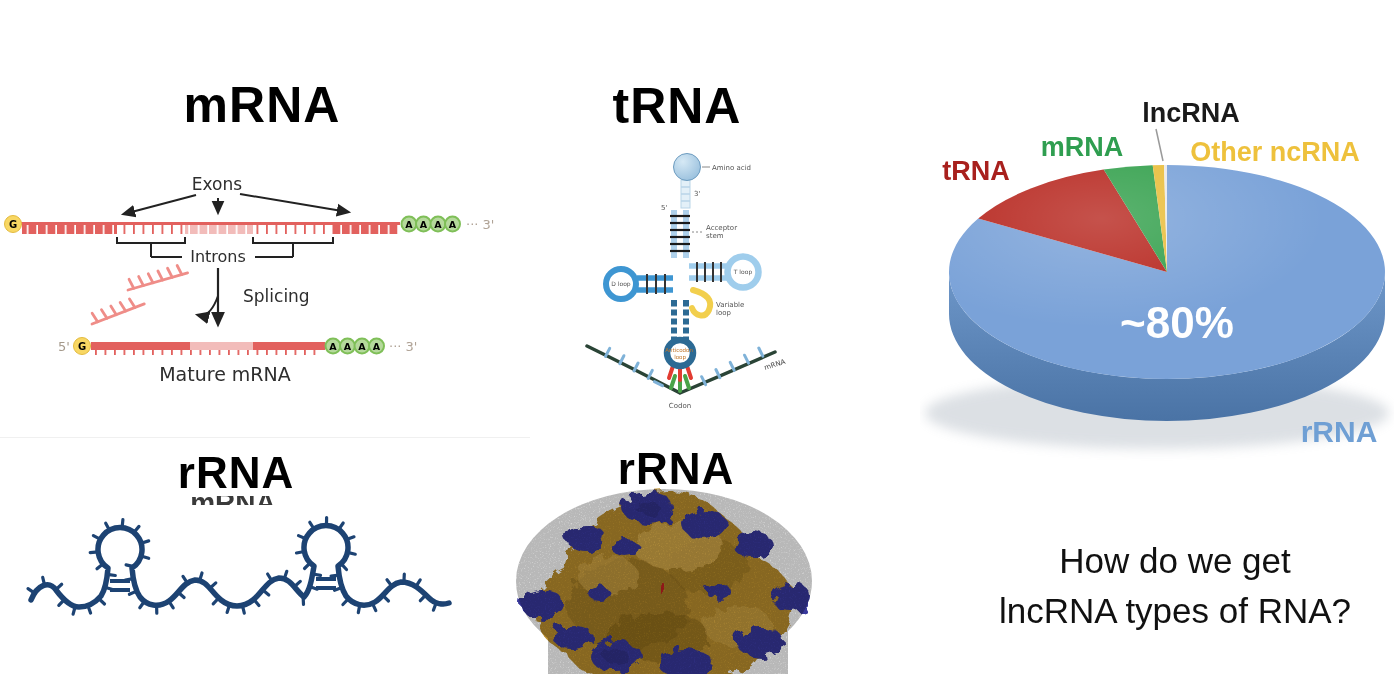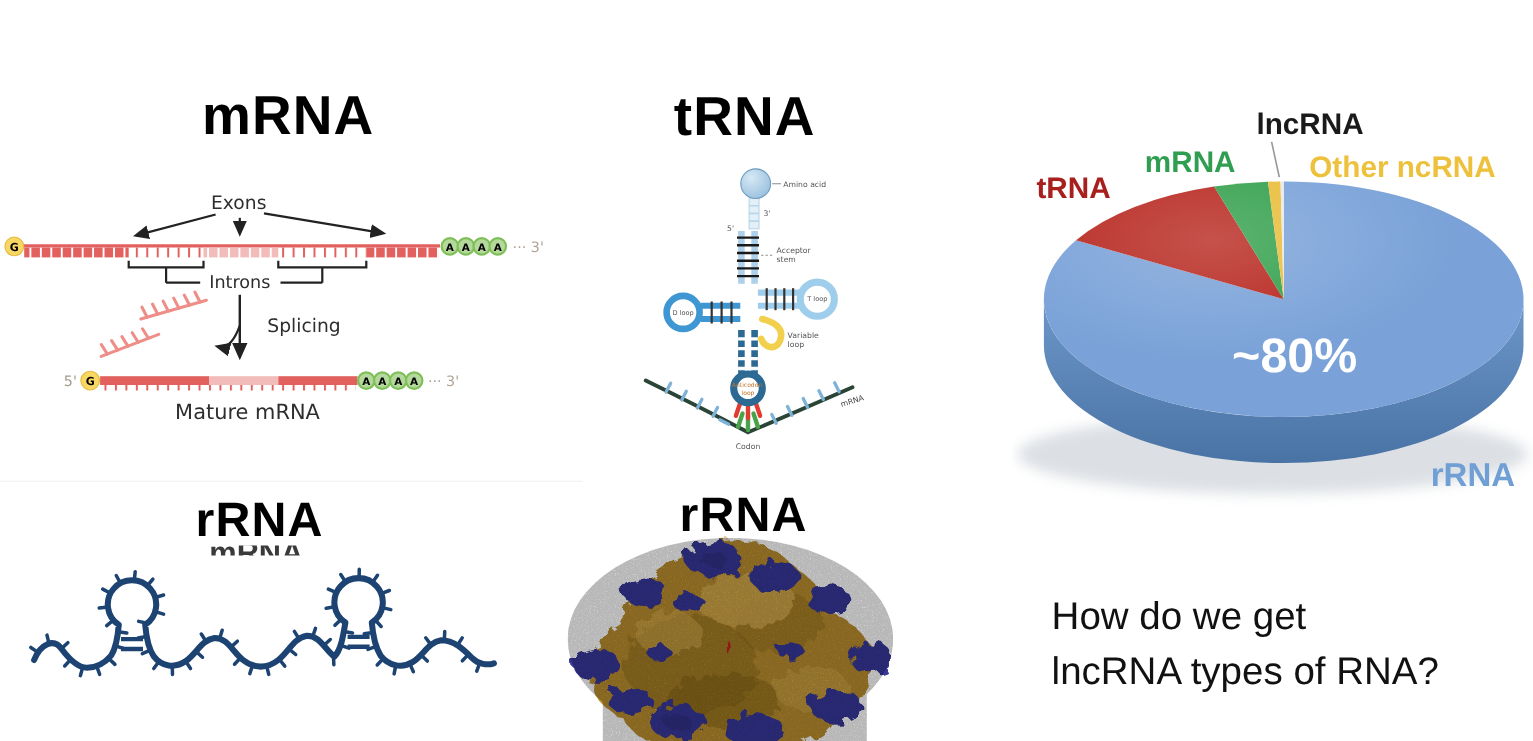--- a/index.html
+++ b/index.html
@@ -6,21 +6,21 @@
   .slide { position:relative; width:1394px; height:674px; background:#ffffff; overflow:hidden;
            font-family:"Liberation Sans", sans-serif; }
   .abs { position:absolute; }
   .title { position:absolute; text-align:center; font-weight:bold; color:#000;
            font-family:"Liberation Sans", sans-serif; letter-spacing:1px; }
   .t-mrna  { left:112px; top:76px;  width:300px; font-size:50px; }
   .t-trna  { left:527px; top:77px;  width:300px; font-size:50px; }
   .t-ncrna { left:86px;  top:448px; width:300px; font-size:44px; }
   .t-rrna  { left:526px; top:444px; width:300px; font-size:44px; }
   .question { position:absolute; left:956px; top:536px; width:438px; color:#111;
-              font-size:35px; line-height:50px; font-family:"Liberation Sans", sans-serif; }
+              font-size:35px; line-height:50px; font-family:"Liberation Sans", sans-serif;text-align:center; }
   .cropped-artifact { position:absolute; left:148px; top:496px; width:170px; height:9px;
                       overflow:hidden; text-align:center; }
   .cropped-artifact span { display:block; font-size:28px; font-weight:bold; color:#3a3a3a;
                            line-height:28px; margin-top:-7px; font-family:"Liberation Sans", sans-serif; }
   .img-edge { position:absolute; left:0; top:437px; width:530px; height:1px; background:#f0f0f0; }
   svg text { font-family:"DejaVu Sans", sans-serif; }
   svg .hand { fill:#2e2e2e; }
   svg .pieLabel { font-family:"Liberation Sans", sans-serif; font-weight:bold; }
 </style>
 </head>

